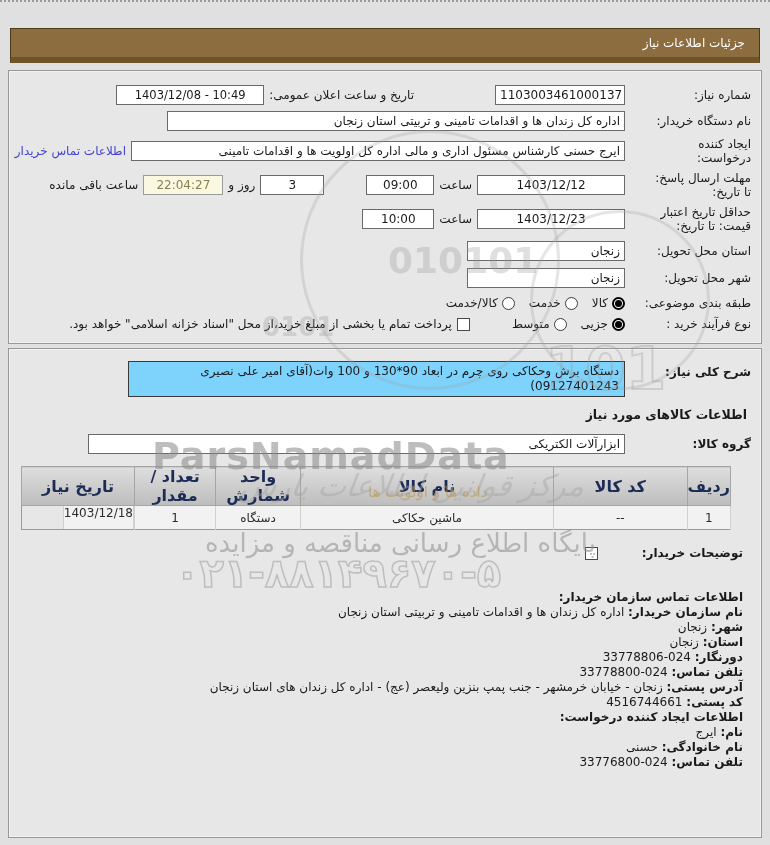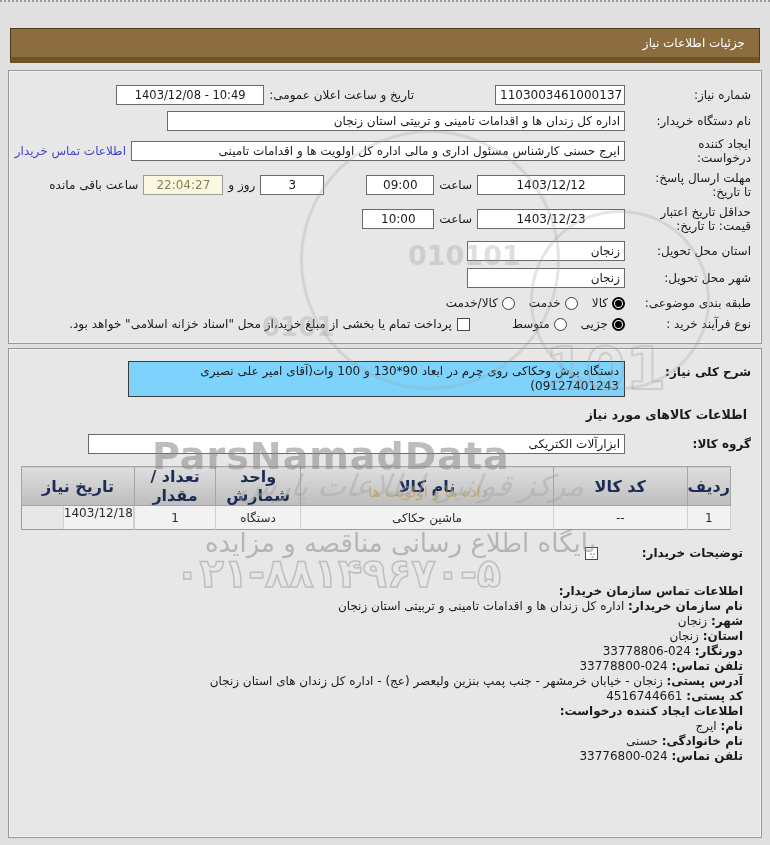--- a/index.html
+++ b/index.html
@@ -65,21 +65,21 @@
     height:27px; border:1px solid #a5a5a5; font-weight:bold;
   }
   table.goods td {
     background:#f2f2f2; height:23px; text-align:center; font-size:12px;
     border-left:1px solid #d0d0d0; border-right:1px solid #d0d0d0; color:#2c2c2c;
   }
   .col-row{width:5.5%}.col-code{width:19%}.col-name{width:36%}
   .col-unit{width:12%}.col-qty{width:11.5%}.col-date{width:16%}
 
   .notes-row { display:flex; align-items:center; justify-content:flex-start;
-    margin:16px 8px 22px 0;gap:38px; }
+    margin:16px 8px 28px 0;gap:38px; }
   .contact { text-align:right; padding:2px 8px 0 0; line-height:14.5px; }
   .contact .line { margin-bottom:0.5px; }
 
   .wm { position:absolute; inset:0; pointer-events:none; z-index:6; overflow:hidden; }
   .wm > div { position:absolute; white-space:nowrap; }
   .wm-circle { border:3px solid rgba(160,160,160,0.28); border-radius:50%; }
   .wm-brand { font-size:38px; font-weight:bold; color:rgba(135,135,135,0.55);
     letter-spacing:1px; direction:ltr; }
   .wm-callig { font-size:30px; font-style:italic; color:rgba(165,165,165,0.45);
     transform:skewX(-8deg); }
@@ -236,21 +236,21 @@
     <div class="line bold">اطلاعات ایجاد کننده درخواست:</div>
     <div class="line"><span class="bold">نام:</span> <span>ایرج</span></div>
     <div class="line"><span class="bold">نام خانوادگی:</span> <span>حسنی</span></div>
     <div class="line"><span class="bold">تلفن تماس:</span> <span class="num">33776800-024</span></div>
   </div>
 </div>
 
 <div class="wm">
   <div class="wm-circle" style="left:300px;top:130px;width:260px;height:260px"></div>
   <div class="wm-circle" style="left:530px;top:210px;width:180px;height:180px"></div>
-  <div class="wm-bin" style="left:408px;top:240px;font-size:27px">010101</div>
+  <div class="wm-bin" style="left:388px;top:240px;font-size:36px">010101</div>
   <div class="wm-bin" style="left:262px;top:312px;font-size:26px">0101</div>
   <div class="wm-bin-stroke" style="left:545px;top:335px;font-size:58px">101</div>
   <div class="wm-brand" style="left:152px;top:434px">ParsNamadData</div>
   <div class="wm-callig" style="left:240px;top:468px">مرکز قوانین اطلاعات پارس</div>
   <div class="wm-gold" style="left:368px;top:483px">داده ها و اولویت ها</div>
   <div class="wm-fa" style="left:205px;top:528px">پایگاه اطلاع رسانی مناقصه و مزایده</div>
   <div class="wm-phone" style="left:175px;top:550px">۰۲۱-۸۸۱۴۹۶۷۰-۵</div>
 </div>
 
 </body></html>

